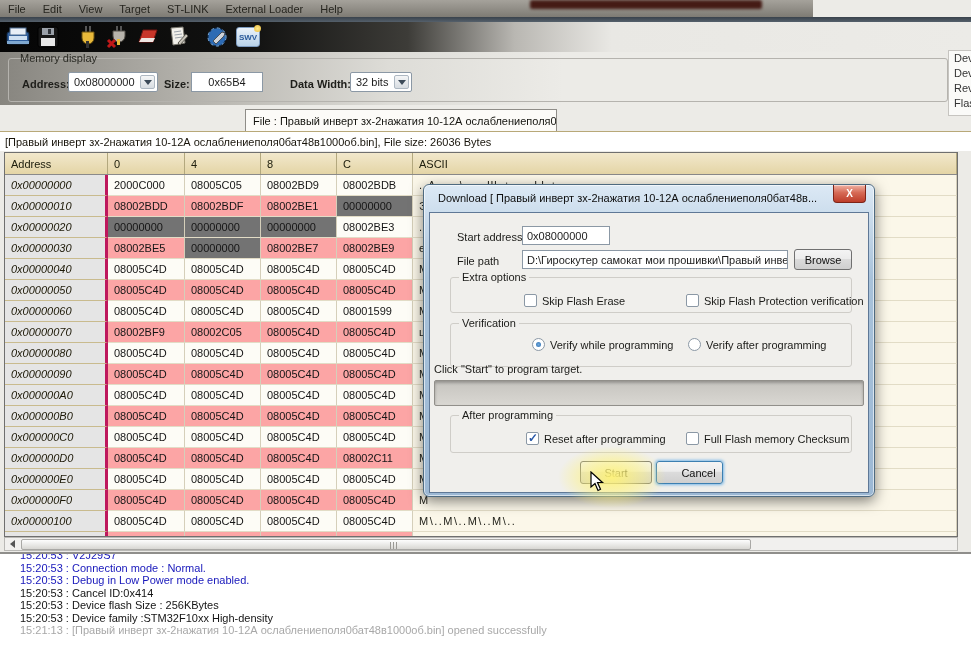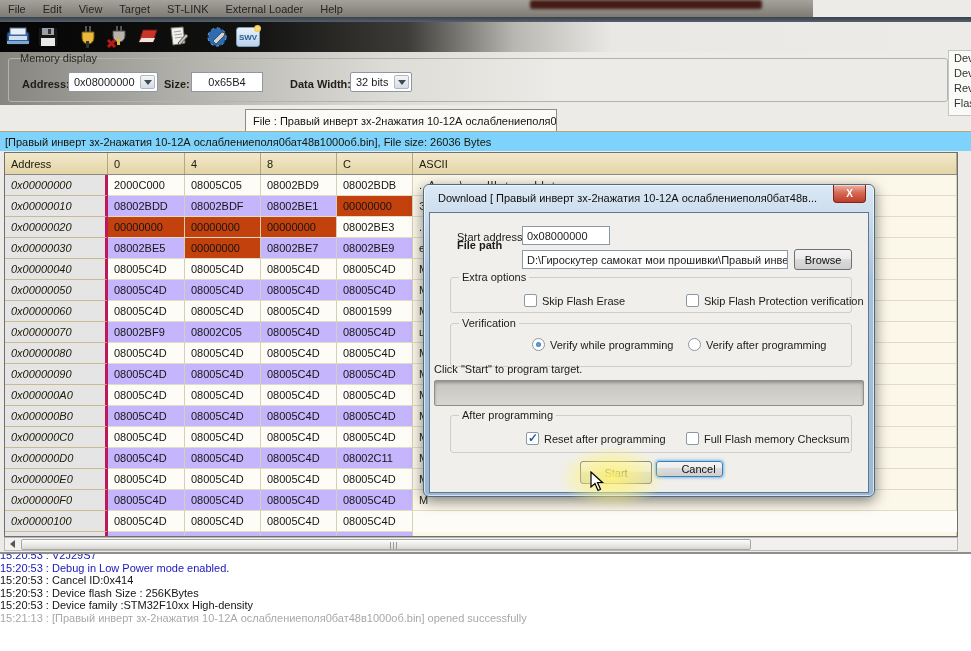--- a/index.html
+++ b/index.html
@@ -44,50 +44,50 @@
   
   .devpanel { position:absolute; left:948px; top:50px; width:23px; height:66px; background:#fafaf8;
     border:1px solid #c6c4c0; border-right:none; }
   .devpanel div { padding:1px 0 1px 5px; color:#333; font-size:11px; line-height:13px; white-space:nowrap; }
 
   
   .tab1 { position:absolute; left:5px; top:112px; width:238px; height:19px; background:linear-gradient(#e9e7e2,#d2cfc9);
     border:1px solid #8f8d88; display:flex; align-items:center; padding-left:7px; color:#23231f; }
   .tab2 { position:absolute; left:245px; top:109px; width:312px; height:22px; background:#fcfbf8;
     border:1px solid #8f8d88; border-bottom:none; display:flex; align-items:center; padding-left:7px; color:#14140f; white-space:nowrap; overflow:hidden; }
-  .infobar { position:absolute; left:0; top:131px; width:971px; height:20px; background:#7dd3fc;
+  .infobar { position:absolute; left:0; top:131px; width:971px; height:20px; background:#ffffff;
     border-top:1px solid #b8a878; display:flex; align-items:center; padding-left:5px; color:#17130a; white-space:nowrap; }
 
   
   .memtable { position:absolute; left:4px; top:152px; width:954px; height:385px;
     border:1px solid #6f6f6f; background:#fdfcf7; overflow:hidden; }
   .trow, .thead { display:grid; grid-template-columns:103px 77px 76px 76px 76px 1fr; }
   .thead { height:22px; background:linear-gradient(#f2e8cc,#e4d5a6); border-bottom:1px solid #8a8a8a; }
   .thead > div { display:flex; align-items:center; padding-left:6px; border-right:1px solid #b3a87e; color:#20200f; }
   .trow { height:21px; }
   .trow > div { display:flex; align-items:center; padding-left:6px; border-right:1px solid #d5cfba; border-bottom:1px solid #e2dcc6; overflow:hidden; white-space:nowrap; }
   .trow .addr { background:#e5e5e5; border-right:3px solid #be185d; border-bottom:1px solid #c9bb8e; color:#1c1806;font-style:italic; }
   .trow .val { background:#fdfcf6; color:#151515; }
-  .trow.alt .val { background:#c4b5fd; }
-  .trow .val.zero { background:#c2410c; }
+  .trow.alt .val { background:#fca5a5; }
+  .trow .val.zero { background:#737373; }
   .trow .ascii { background:#fbf7e9; letter-spacing:1.5px; color:#23231c; }
 
   
   .hscroll { position:absolute; left:4px; top:537px; width:954px; height:14px; background:#f1f0ee;
     border:1px solid #b9b8b5; display:flex; align-items:center; }
   .hs-arrow { width:14px; height:12px; display:flex; align-items:center; justify-content:center; }
   .tri-left { width:0; height:0; border-top:4px solid transparent; border-bottom:4px solid transparent; border-right:5px solid #555; }
   .hs-thumb { position:absolute; left:16px; top:1px; width:730px; height:11px;
     background:linear-gradient(#fdfdfd,#d8d7d3); border:1px solid #a9a8a5; border-radius:2px; }
   .hs-grip { position:absolute; left:364px; top:2px; width:14px; height:7px; display:flex; gap:2px; justify-content:center; }
   .hs-grip i { width:1px; height:7px; background:#9a9994; }
 
   
   .logarea { position:absolute; left:0; top:552px; width:971px; height:99px; background:#ffffff;
-    border-top:2px solid #8f8e8b; overflow:hidden; padding-left:0; }
+    border-top:2px solid #8f8e8b; overflow:hidden; padding-left:20px; }
   .log-line { line-height:12.5px; white-space:nowrap; }
   .log-line:first-child { margin-top:-5px; }
   .log-line.blue { color:#1717bb; }
   .log-line.black { color:#141414; }
   .log-line.faint { color:#a8a8a8; }
 
   
   .dlg-frame { position:absolute; left:423px; top:184px; width:452px; height:313px; border-radius:6px;
     background:linear-gradient(#dce9f5,#a8c2da 30%,#9cb8d4); border:1px solid #4e6a80;
     box-shadow:0 4px 14px rgba(0,0,0,.5), inset 0 0 0 1px rgba(255,255,255,.6); z-index:50; }
@@ -360,20 +360,21 @@
           <div class="val">08005C4D</div>
           <div class="val">08005C4D</div>
           <div class="ascii">М</div>
         </div>
         <div class="trow">
           <div class="addr">0x00000100</div>
           <div class="val">08005C4D</div>
           <div class="val">08005C4D</div>
           <div class="val">08005C4D</div>
           <div class="val">08005C4D</div>
+          <div class="ascii">M\..M\..M\..M\..</div>
         </div>
         <div class="trow alt">
           <div class="addr">0x00000110</div>
           <div class="val">08005C4D</div>
           <div class="val">08005C4D</div>
           <div class="val">08005C4D</div>
           <div class="val">08005C4D</div>
           <div class="ascii">М\..М\..М\..М\..</div>
         </div>
       </div>
@@ -387,36 +388,37 @@
       <div class="hs-grip">
           <i></i>
           <i></i>
           <i></i>
         </div>
     </div>
   </div>
 
   <div class="logarea">
       <div class="log-line blue">15:20:53 : V2J29S7</div>
+      <div class="log-line blue">15:20:53 : Connection mode : Normal.</div>
       <div class="log-line blue">15:20:53 : Debug in Low Power mode enabled.</div>
       <div class="log-line black">15:20:53 : Cancel ID:0x414</div>
       <div class="log-line black">15:20:53 : Device flash Size : 256KBytes</div>
       <div class="log-line black">15:20:53 : Device family :STM32F10xx High-density</div>
       <div class="log-line faint">15:21:13 : [Правый инверт зх-2нажатия 10-12А ослаблениеполя0бат48в1000об.bin] opened successfully</div>
     </div>
 
   <div class="dlg-frame">
     <div class="dlg-title">Download [ Правый инверт зх-2нажатия 10-12А ослаблениеполя0бат48в...</div>
     <div class="dlg-close">X</div>
     <div class="dlg-content">
 
       <div class="dlbl" style="left:27px; top:18px;">Start address</div>
       <div class="dinput" style="left:92px; top:13px; width:88px;">0x08000000</div>
 
-      <div class="dlbl" style="left:27px; top:26px;font-weight:bold;">File path</div>
+      <div class="dlbl" style="left:27px; top:42px;">File path</div>
       <div class="dinput" style="left:92px; top:37px; width:266px;">D:\Гироскутер самокат мои прошивки\Правый инвер</div>
       <div class="btn" style="left:364px; top:36px; width:58px; height:21px;">Browse</div>
 
       <div class="fset" style="left:20px; top:64px; width:402px; height:36px;">
         <span class="legend">Extra options</span>
       </div>
       <span class="chk" style="left:94px; top:81px;"></span>
       <div class="dlbl" style="left:112px; top:82px;">Skip Flash Erase</div>
       <span class="chk" style="left:256px; top:81px;"></span>
       <div class="dlbl" style="left:274px; top:82px;">Skip Flash Protection verification</div>
@@ -434,21 +436,21 @@
 
       <div class="fset" style="left:20px; top:202px; width:402px; height:38px;text-align:center;">
         <span class="legend">After programming</span>
       </div>
       <span class="chk checked" style="left:96px; top:219px;"></span>
       <div class="dlbl" style="left:114px; top:220px;">Reset after programming</div>
       <span class="chk" style="left:256px; top:219px;"></span>
       <div class="dlbl" style="left:274px; top:220px;">Full Flash memory Checksum</div>
 
       <div class="btn" style="left:150px; top:248px; width:72px; height:23px;">Start</div>
-      <div class="btn focus" style="left:226px; top:248px; width:67px; height:16px;padding-left:18px;">Cancel</div>
+      <div class="btn focus" style="left:226px; top:248px; width:67px; height:23px;padding-left:18px;">Cancel</div>
 
       <div class="glow"></div>
       <div class="cursor">
         <svg width="16" height="22">
             <path d="M1,1 L1,16 L5,12.5 L8,19.5 L10.5,18.3 L7.5,11.5 L12.5,11.5 Z" fill="#ffffff" stroke="#000" stroke-width="1.2"></path>
           </svg>
       </div>
 
     </div>
   </div>

